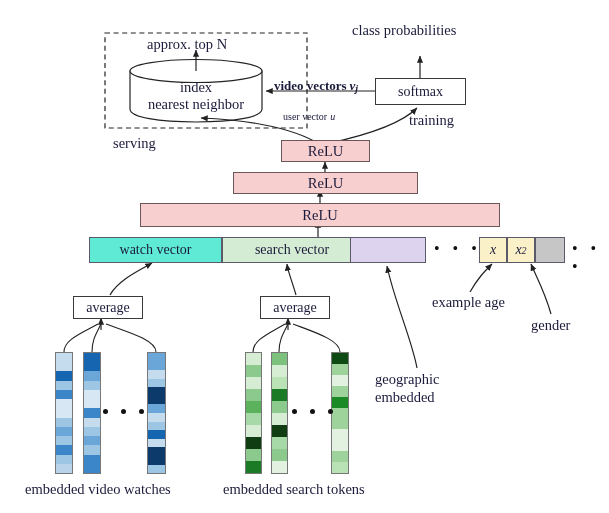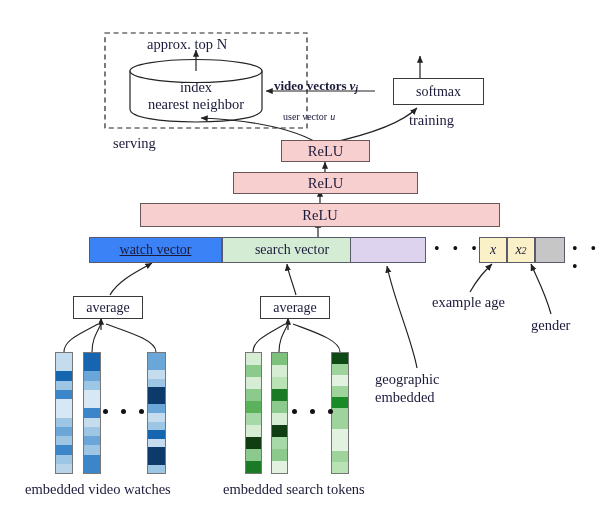--- a/index.html
+++ b/index.html
@@ -10,21 +10,21 @@
 
   .box{position:absolute;box-sizing:border-box;border:1.1px solid #555;
        display:flex;align-items:center;justify-content:center;
        font-size:14px;line-height:1;white-space:nowrap;}
   .relu{background:#f8cfcf;border-color:#6a5858;font-size:14.5px;}
   .plain{background:#ffffff;border-color:#3a3a3a;}
 
   .feat{position:absolute;box-sizing:border-box;border:1.1px solid #5a5a6a;
         display:flex;align-items:center;justify-content:center;
         font-size:14px;white-space:nowrap;height:26px;}
-  .f-watch{background:#3b82f6;text-decoration:underline;}
+  .f-watch{background:#5eead4;}
   .f-search{background:#d4ebd4;}
   .f-geo{background:#ded3ee;}
   .f-x{background:#fbf1c9;}
   .f-gray{background:#c6c6c6;}
 
   .lbl{position:absolute;font-size:14.5px;white-space:nowrap;line-height:1.18;}
   .lbl.ctr{text-align:center;}
   .ital{font-style:italic;}
 
   .dots{position:absolute;font-size:16px;letter-spacing:4.5px;color:#111;}
@@ -99,22 +99,23 @@
 
   <div class="lbl" style="left:147px;top:36px;"><span>approx. top N</span></div>
 
   <div class="lbl ctr" style="left:130px;top:79px;width:132px;">
     <div>index</div>
     <div>nearest neighbor</div>
   </div>
 
   <div class="lbl" style="left:113px;top:135px;"><span>serving</span></div>
 
-
-  <div class="box plain" style="left:393px;top:78px;width:91px;height:27px;justify-content:center;">
+  <div class="lbl" style="left:352px;top:22px;"><span>class probabilities</span></div>
+
+  <div class="box plain" style="left:375px;top:78px;width:91px;height:27px;justify-content:center;">
       <span>softmax</span>
     </div>
 
   <div class="lbl" style="left:409px;top:112px;"><span>training</span></div>
 
   <div class="lbl" style="left:274px;top:78px;font-size:13px;font-weight:bold;"><span>video vectors</span><span class="ital" style="margin-left:3px;">v</span><span class="subsc">j</span></div>
 
   <div class="lbl" style="left:283px;top:111px;font-size:10px;"><span>user vector</span><span class="ital" style="margin-left:3px;">u</span></div>
 
   <div class="box relu" style="left:281px;top:140px;width:89px;height:22px;">

